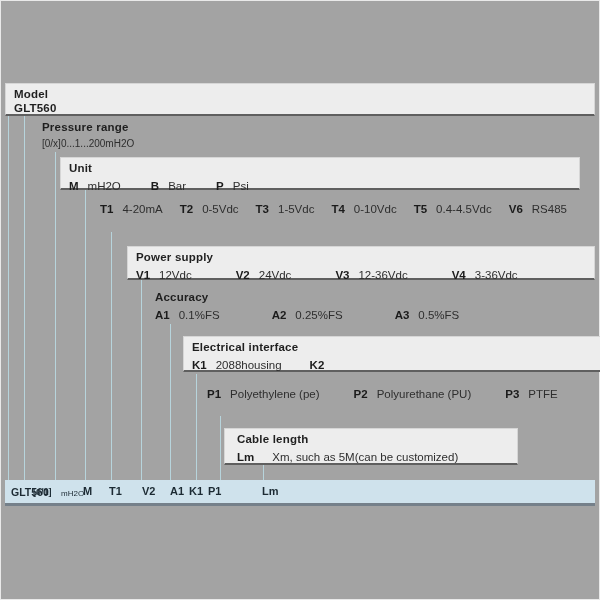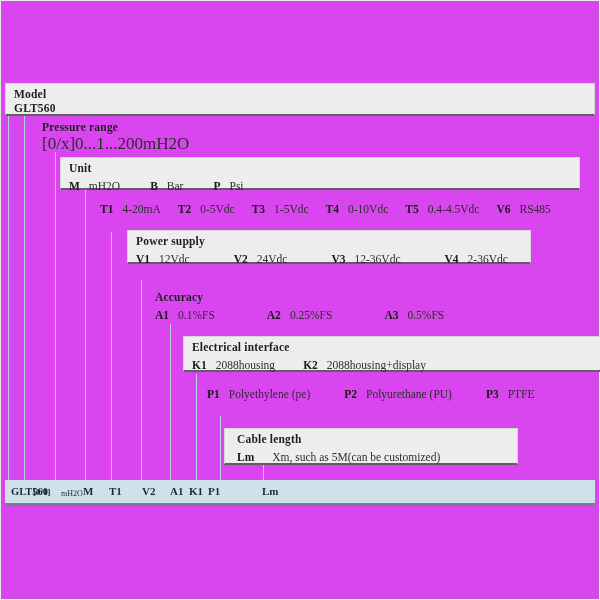--- a/index.html
+++ b/index.html
@@ -1,27 +1,27 @@
 <!DOCTYPE html>
 <html><head>
 <meta charset="utf-8">
 <style>
   html,body{margin:0;padding:0;background:#fff;}
   #stage{
-    position:relative;width:600px;height:600px;background:#d946ef;
-    font-family:Liberation Serif, serif;
+    position:relative;width:600px;height:600px;background:#a3a3a3;
+    font-family:Liberation Sans, sans-serif;
     color:#1f1f1f;overflow:hidden;
   }
   .frame{position:absolute;inset:0;border:1px solid #e9e9e9;pointer-events:none;}
   .sec{position:absolute;box-sizing:border-box;}
   .boxed{background:#ededed;border:1px solid #d6d6d6;border-bottom:2px solid #5f5f5f;padding:3px 8px;}
   .plain{padding:0;}
   .sec-title{font-weight:bold;font-size:11.5px;line-height:14px;letter-spacing:.2px;}
   .sec-sub{font-weight:bold;font-size:11.5px;line-height:14px;letter-spacing:.2px;}
-  .sec-val{font-size:17px;line-height:14px;margin-top:3px;color:#2e2e2e;}
+  .sec-val{font-size:10px;line-height:14px;margin-top:3px;color:#2e2e2e;}
   .opts{display:flex;align-items:center;margin-top:4px;font-size:11.5px;line-height:14px;}
   .pair{display:inline-flex;align-items:baseline;white-space:nowrap;}
   .pair b{font-weight:bold;margin-right:9px;color:#1b1b1b;}
   .pair span{color:#2e2e2e;}
   .vline{position:absolute;width:1px;background:#b7d4dc;}
   #summary{
     position:absolute;left:5px;top:480px;width:590px;height:23px;
     background:#cfe2ec;border-bottom:3px solid #75808a;box-sizing:content-box;
   }
   #summary span{position:absolute;font-weight:bold;color:#1c2a33;white-space:nowrap;}
@@ -97,38 +97,38 @@
           <b>T5</b>
           <span>0.4-4.5Vdc</span>
         </span>
       <span class="pair">
           <b>V6</b>
           <span>RS485</span>
         </span>
     </div>
   </div>
 
-  <div class="sec boxed" style="left:127px;top:230px;width:404px;height:34px">
+  <div class="sec boxed" style="left:127px;top:246px;width:468px;height:34px">
     <div class="sec-title">Power supply</div>
     <div class="opts" style="gap:44px">
       <span class="pair">
           <b>V1</b>
           <span>12Vdc</span>
         </span>
       <span class="pair">
           <b>V2</b>
           <span>24Vdc</span>
         </span>
       <span class="pair">
           <b>V3</b>
           <span>12-36Vdc</span>
         </span>
       <span class="pair">
           <b>V4</b>
-          <span>2-36Vdc</span>
+          <span>3-36Vdc</span>
         </span>
     </div>
   </div>
 
   <div class="sec plain" style="left:155px;top:290px;width:440px">
     <div class="sec-title">Accuracy</div>
     <div class="opts" style="gap:52px">
       <span class="pair">
           <b>A1</b>
           <span>0.1%FS</span>
@@ -146,21 +146,20 @@
 
   <div class="sec boxed" style="left:183px;top:336px;width:448px;height:36px">
     <div class="sec-title">Electrical interface</div>
     <div class="opts" style="gap:28px">
       <span class="pair">
           <b>K1</b>
           <span>2088housing</span>
         </span>
       <span class="pair">
           <b>K2</b>
-          <span>2088housing+display</span>
         </span>
     </div>
   </div>
 
   <div class="sec plain" style="left:207px;top:383px;width:388px">
     <div class="opts" style="gap:34px">
       <span class="pair">
           <b>P1</b>
           <span>Polyethylene (pe)</span>
         </span>

